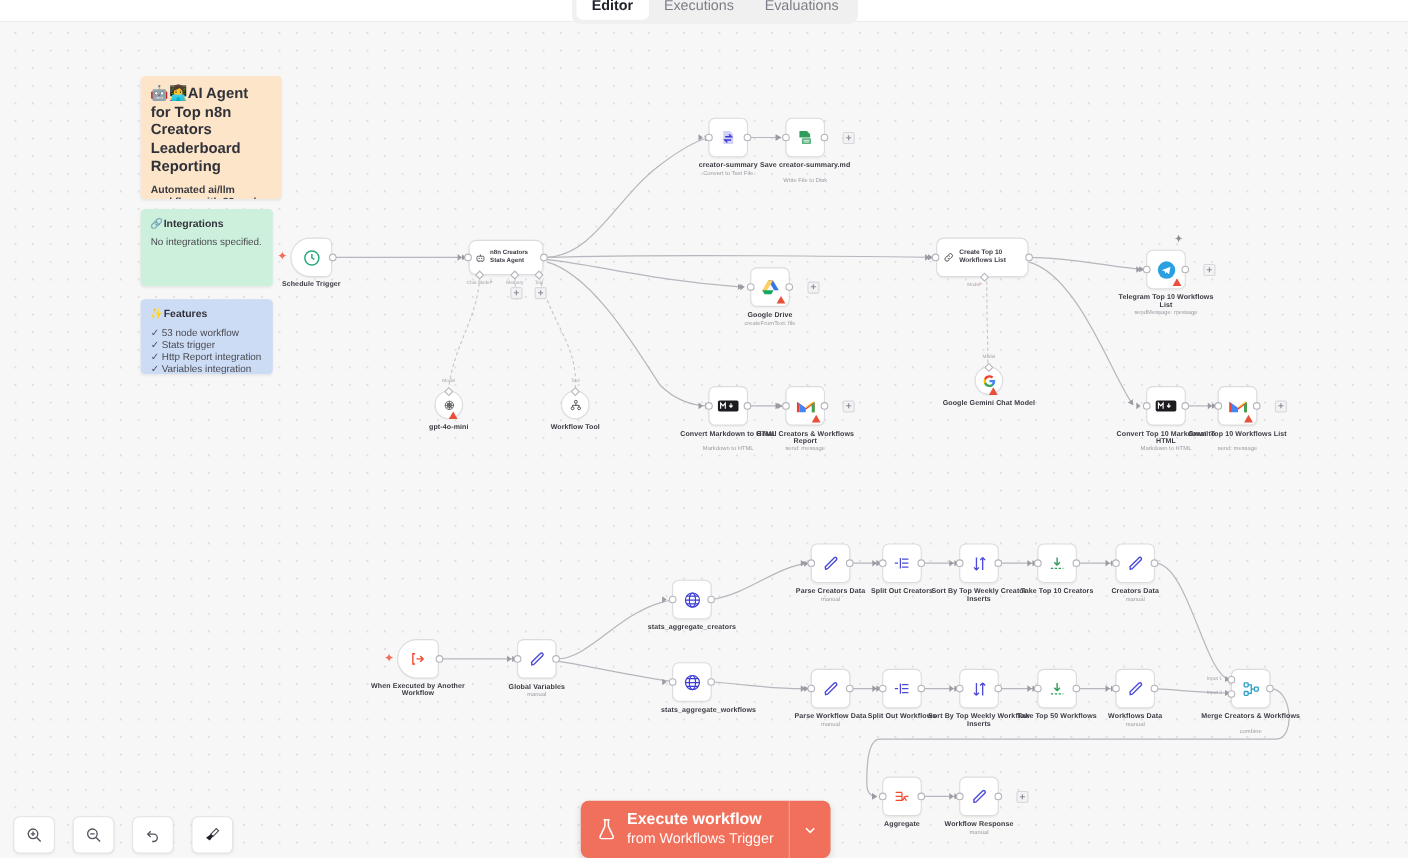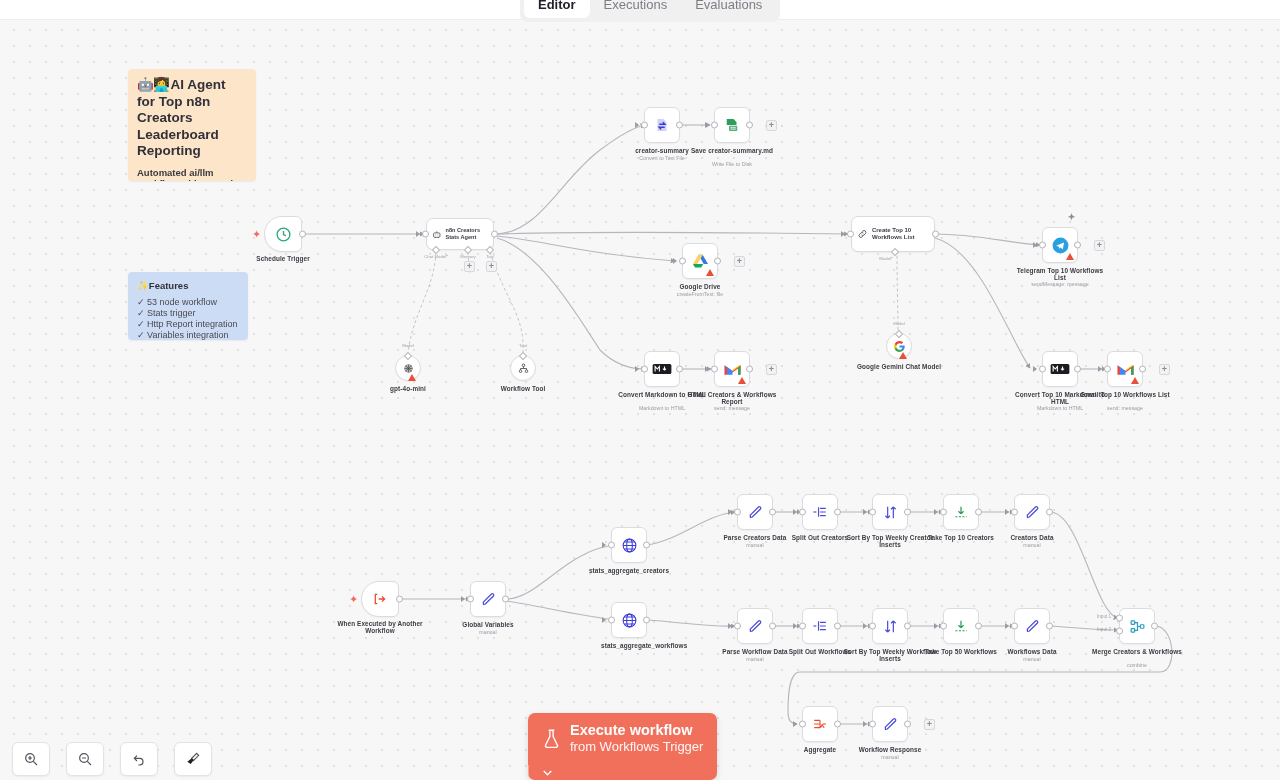--- a/index.html
+++ b/index.html
@@ -161,21 +161,20 @@
     border-radius: 6px; display: flex; align-items: center; justify-content: center;
     box-shadow: 0 1px 2px rgba(0,0,0,.05); color: #53535c;
   }
 
   
   #execbar {
     position: absolute; left: 528px; bottom: 0px; z-index: 30;
     display: flex; align-items: stretch;
     background: #f1705c; border-radius: 7px; overflow: hidden;
     box-shadow: 0 2px 6px rgba(0,0,0,.12);
-    flex-direction: column;
   }
   #execmain {
     display: flex; align-items: center; gap: 9px;
     padding: 9px 14px 10px 14px; cursor: pointer;
   }
   .exec-text { color: #fff; }
   .exec-l1 { font-size: 14.5px; font-weight: 600; line-height: 17px; }
   .exec-l2 { font-size: 13px; font-weight: 400; line-height: 16px; opacity: .95; }
   #execdrop {
     width: 38px; display: flex; align-items: center; justify-content: center;
@@ -244,20 +243,24 @@
         <path d="M1155,626 C1175,626 1178,672 1160,672 L800,672 C788,672 788,700 788,712 C788,718 790,724 797,724" marker-end="url(#ah)"></path>
         <path d="M838,724 L872,724" marker-end="url(#ah)"></path>
       </g>
     </svg>
 
     <div class="sticky" id="sticky-overview">
       <div class="sticky-title">🤖👩‍💻AI Agent for Top n8n Creators Leaderboard Reporting</div>
       <div class="sticky-desc">Automated ai/llm workflow with 32 nodes. Integrates with Http Request,</div>
     </div>
 
+    <div class="sticky" id="sticky-integrations">
+      <div class="sticky-title" style="font-size:9.5px;line-height:11px;margin-bottom:6px;">🔗Integrations</div>
+      <div class="sticky-body">No integrations specified.</div>
+    </div>
 
     <div class="sticky" id="sticky-features">
       <div class="sticky-title" style="font-size:9.5px;line-height:11px;margin-bottom:6px;">✨Features</div>
       <div class="sticky-body">
         <div class="sticky-li">✓ 53 node workflow</div>
         <div class="sticky-li">✓ Stats trigger</div>
         <div class="sticky-li">✓ Http Report integration</div>
         <div class="sticky-li">✓ Variables integration</div>
 
       </div>

